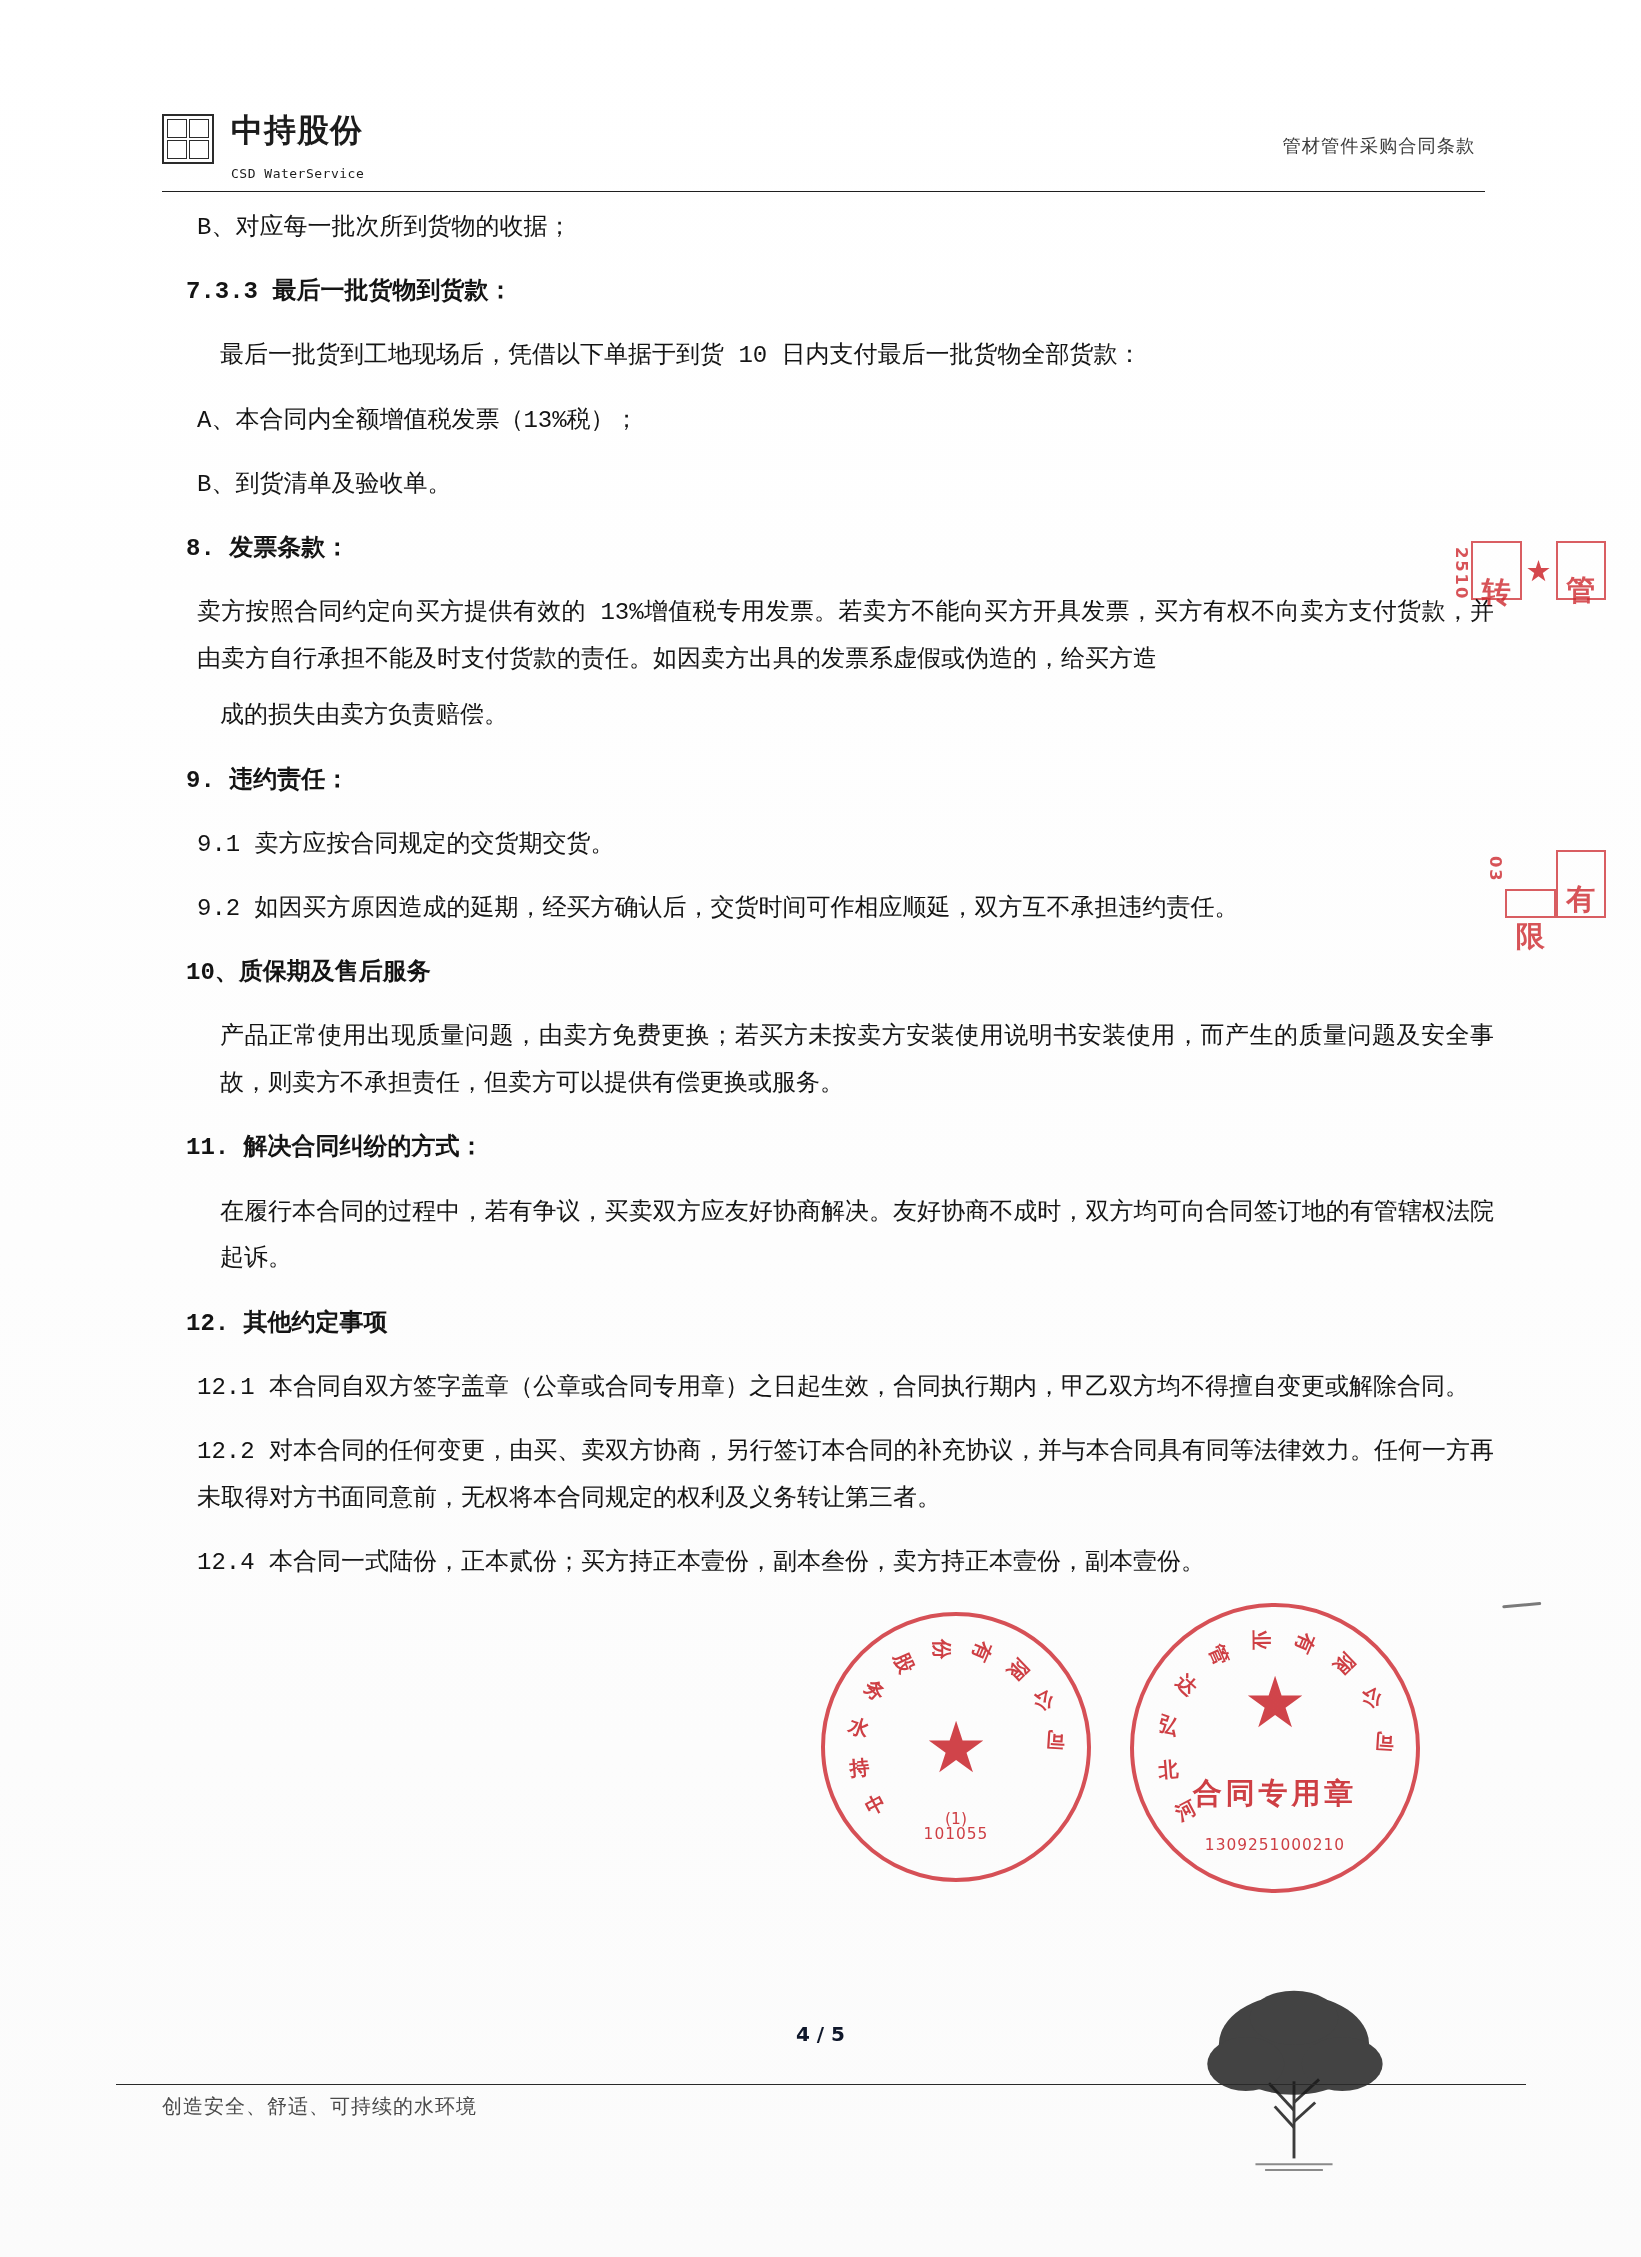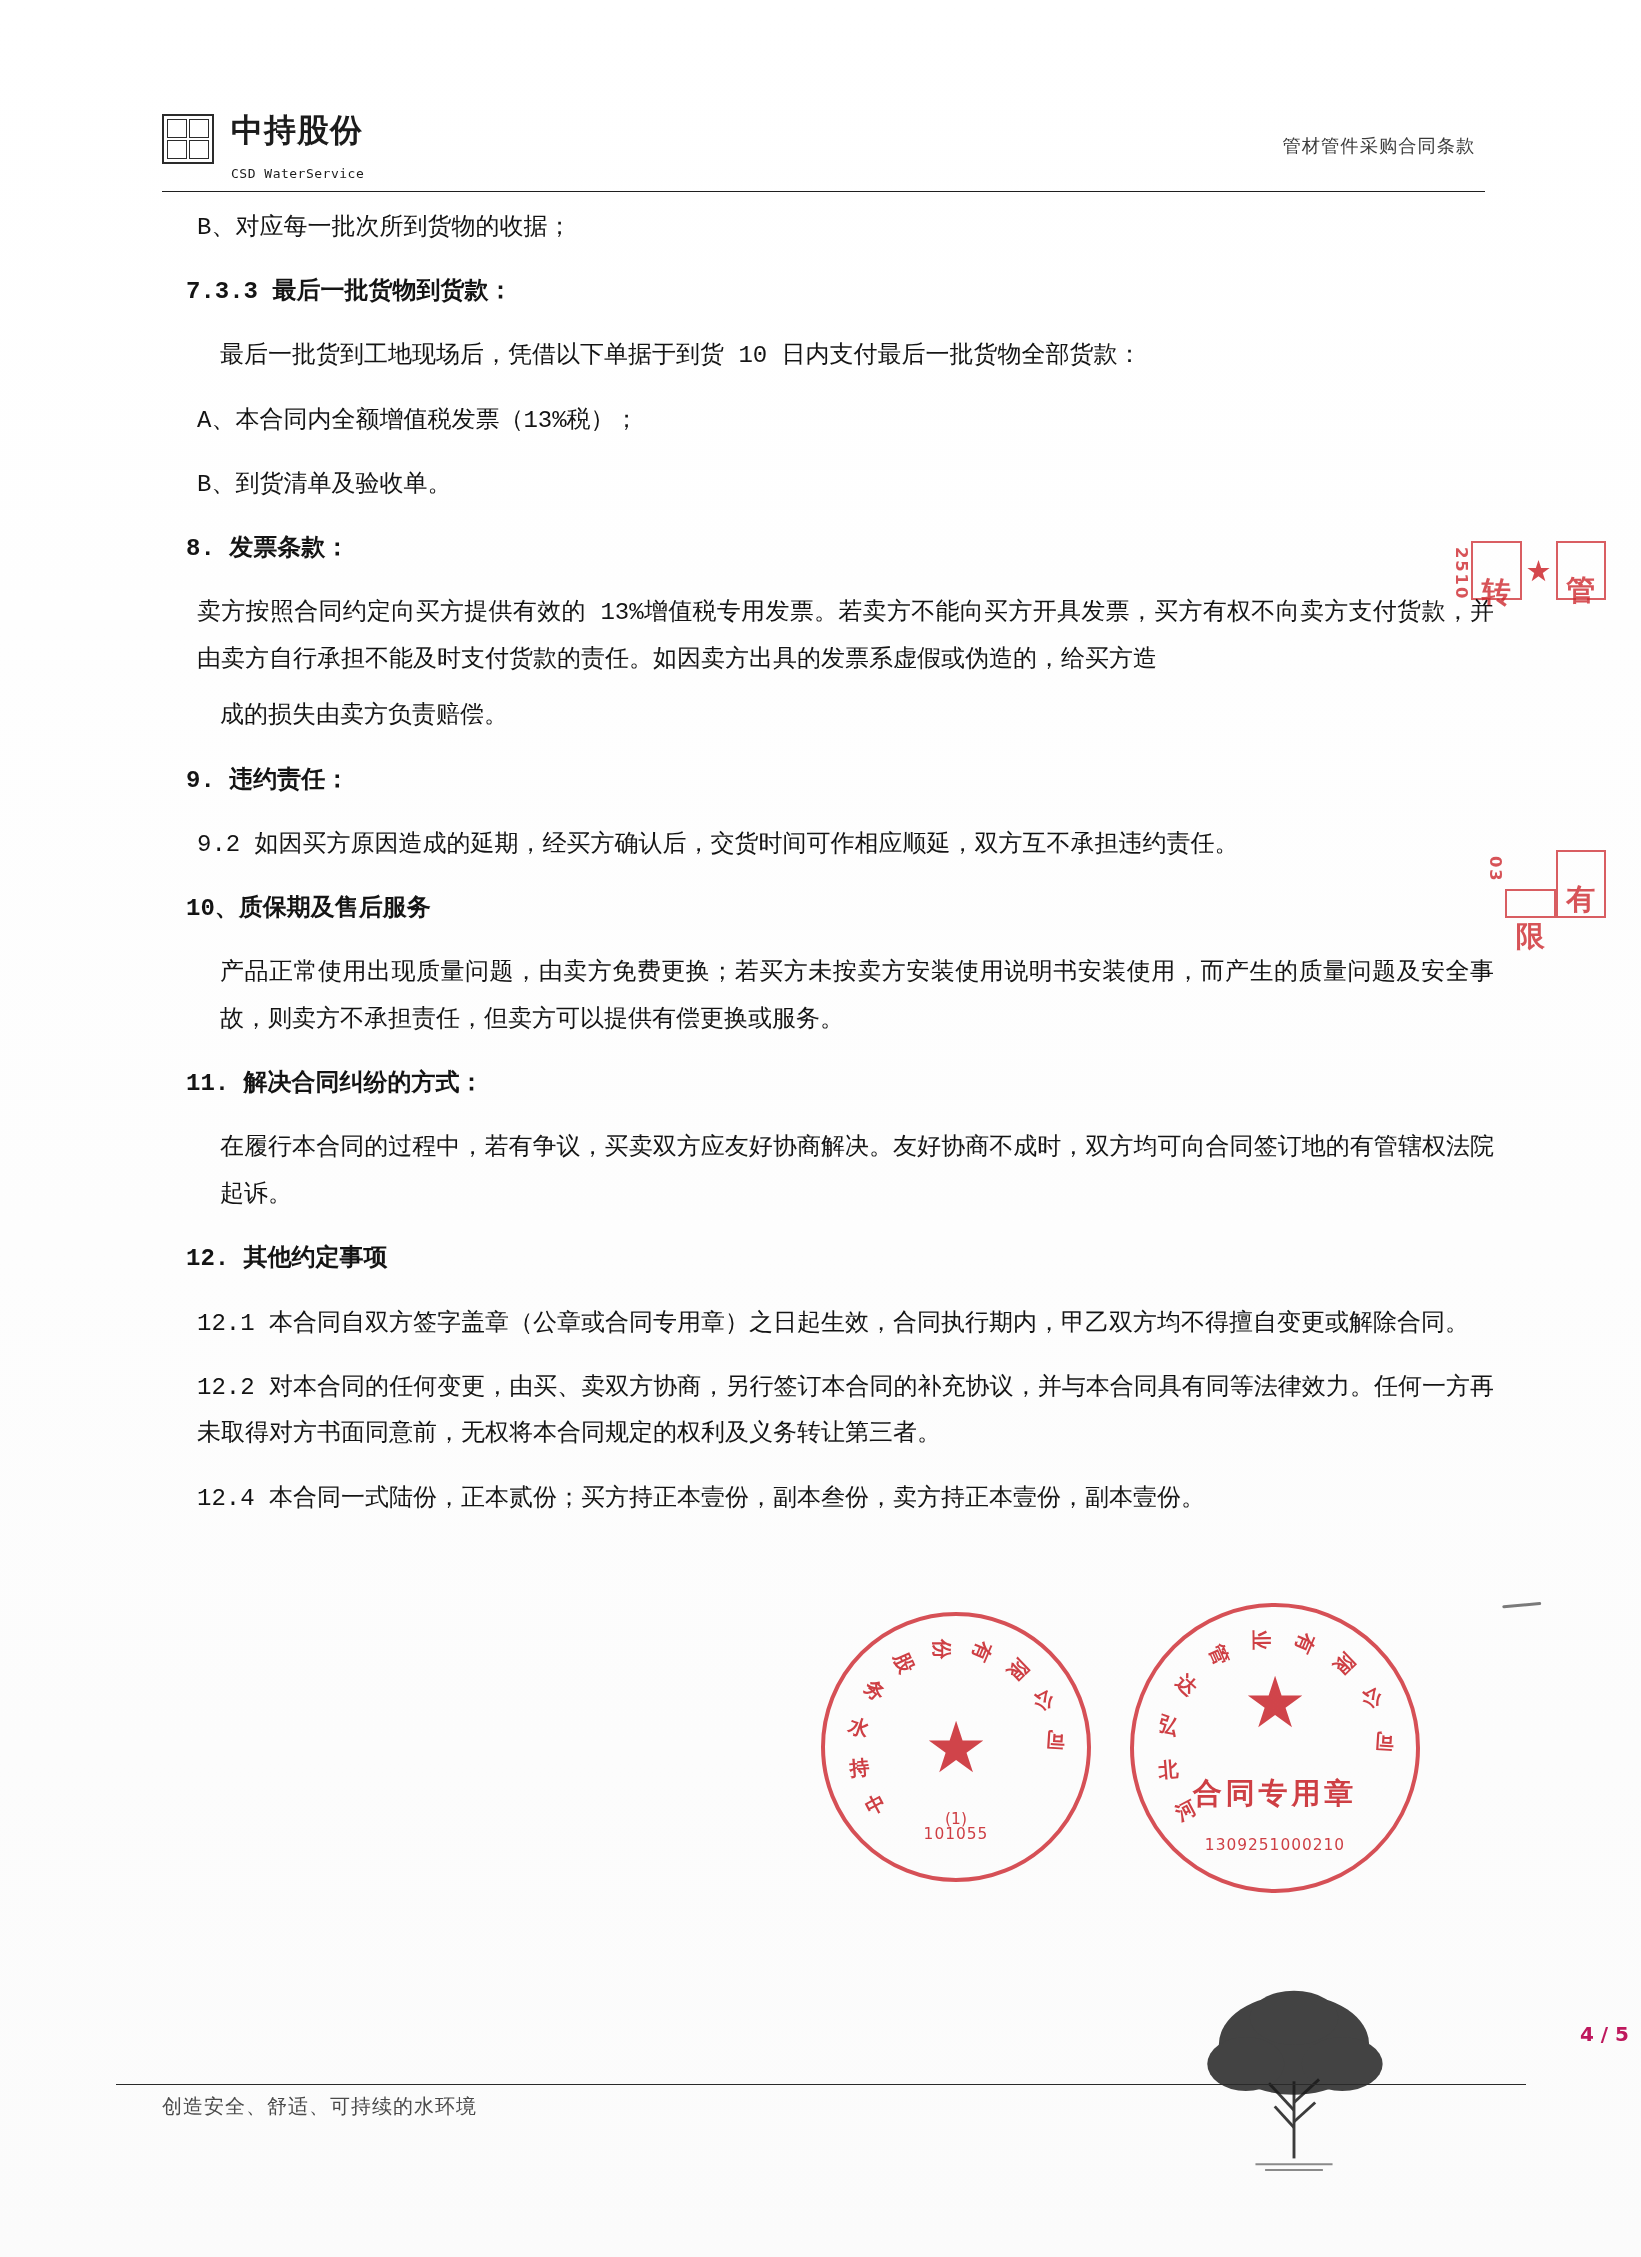--- a/index.html
+++ b/index.html
@@ -211,27 +211,27 @@
     left: 162px;
     top: 2093px;
     font-family: "DejaVu Sans", sans-serif;
     font-size: 20px;
     color: #4a4a4a;
     letter-spacing: 1px;
   }
   .page-number {
     position: absolute;
     left: 0;
-    right: 12px;
+    right: 0;
     top: 2022px;
-    text-align: right;
+    text-align: center;
     font-family: "DejaVu Sans", sans-serif;
     font-weight: bold;
     font-size: 20px;
-    color: #be185d;
+    color: #0f172a;
   }
   .tree {
     position: absolute;
     left: 1188px;
     top: 1975px;
     width: 212px;
     height: 203px;
   }
   .tree svg { display: block; }
 
@@ -277,20 +277,21 @@
   <div class="body">
     <p class="p indent1">B、对应每一批次所到货物的收据；</p>
     <p class="p hang strong">7.3.3 最后一批货物到货款：</p>
     <p class="p indent2">最后一批货到工地现场后，凭借以下单据于到货 10 日内支付最后一批货物全部货款：</p>
     <p class="p indent1">A、本合同内全额增值税发票（13%税）；</p>
     <p class="p indent1">B、到货清单及验收单。</p>
     <p class="p hang strong">8. 发票条款：</p>
     <p class="p indent1 tight">卖方按照合同约定向买方提供有效的 13%增值税专用发票。若卖方不能向买方开具发票，买方有权不向卖方支付货款，并由卖方自行承担不能及时支付货款的责任。如因卖方出具的发票系虚假或伪造的，给买方造</p>
     <p class="p indent2">成的损失由卖方负责赔偿。</p>
     <p class="p hang strong">9. 违约责任：</p>
+    <p class="p indent1">9.1 卖方应按合同规定的交货期交货。</p>
     <p class="p indent1">9.2  如因买方原因造成的延期，经买方确认后，交货时间可作相应顺延，双方互不承担违约责任。</p>
     <p class="p hang strong">10、质保期及售后服务</p>
     <p class="p indent2">产品正常使用出现质量问题，由卖方免费更换；若买方未按卖方安装使用说明书安装使用，而产生的质量问题及安全事故，则卖方不承担责任，但卖方可以提供有偿更换或服务。</p>
     <p class="p hang strong">11. 解决合同纠纷的方式：</p>
     <p class="p indent2">在履行本合同的过程中，若有争议，买卖双方应友好协商解决。友好协商不成时，双方均可向合同签订地的有管辖权法院起诉。</p>
     <p class="p hang strong">12. 其他约定事项</p>
     <p class="p indent1">12.1 本合同自双方签字盖章（公章或合同专用章）之日起生效，合同执行期内，甲乙双方均不得擅自变更或解除合同。</p>
     <p class="p indent1">12.2 对本合同的任何变更，由买、卖双方协商，另行签订本合同的补充协议，并与本合同具有同等法律效力。任何一方再未取得对方书面同意前，无权将本合同规定的权利及义务转让第三者。</p>
     <p class="p indent1">12.4 本合同一式陆份，正本贰份；买方持正本壹份，副本叁份，卖方持正本壹份，副本壹份。</p>
   </div>

